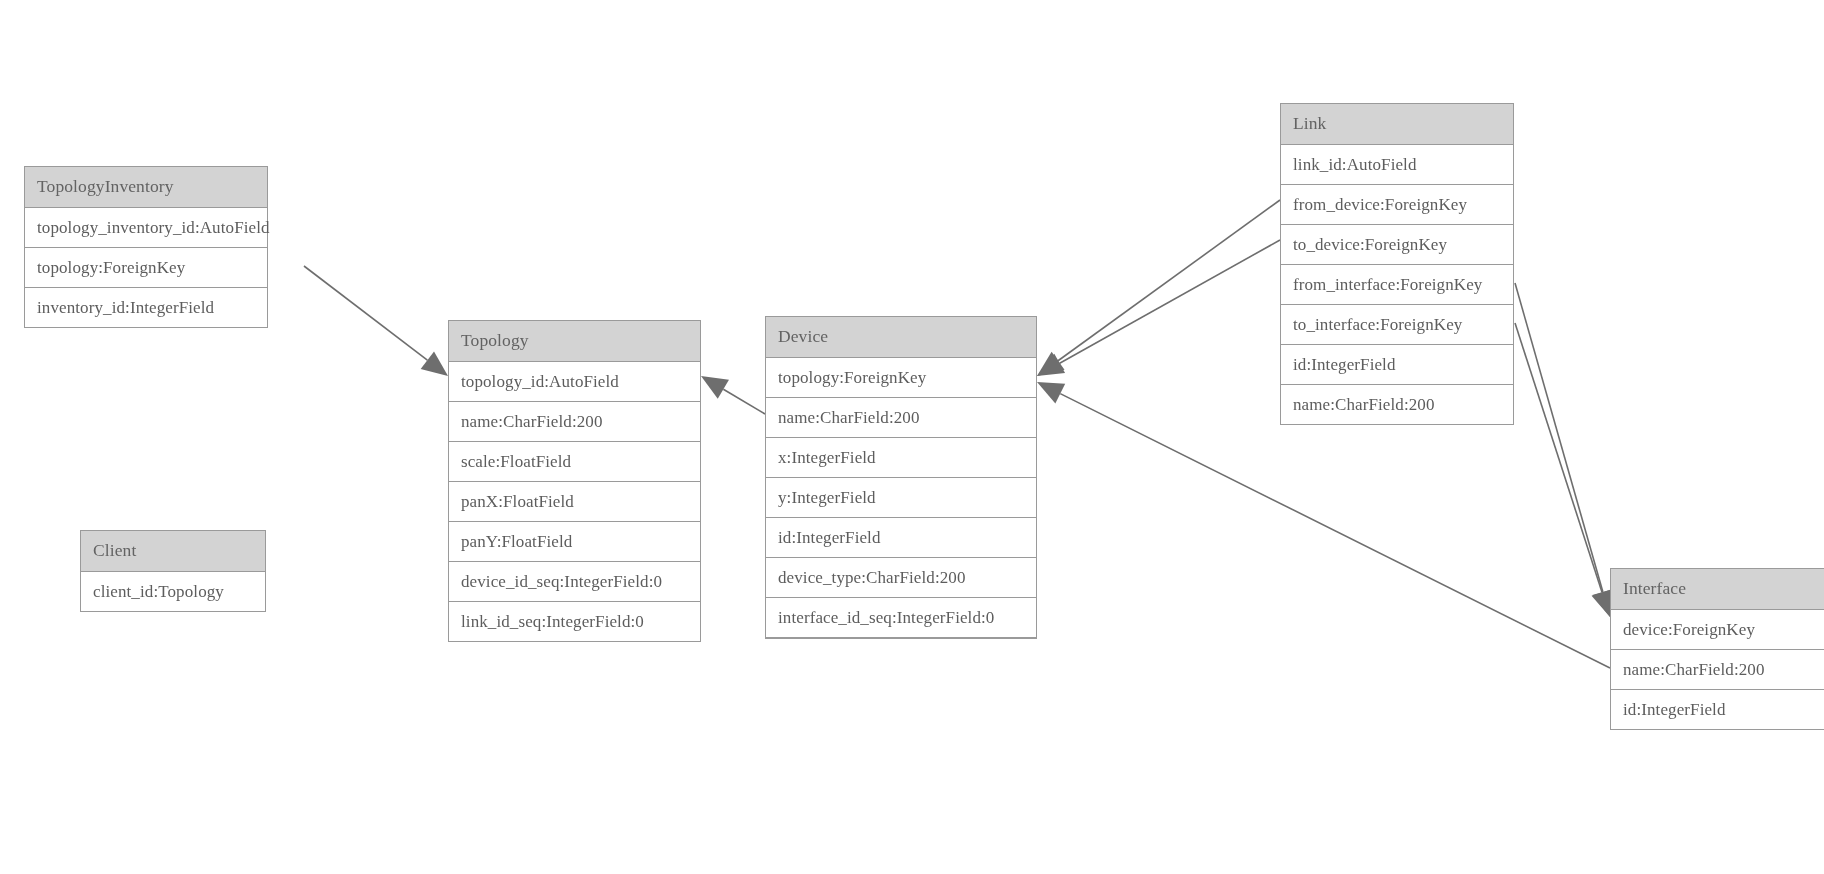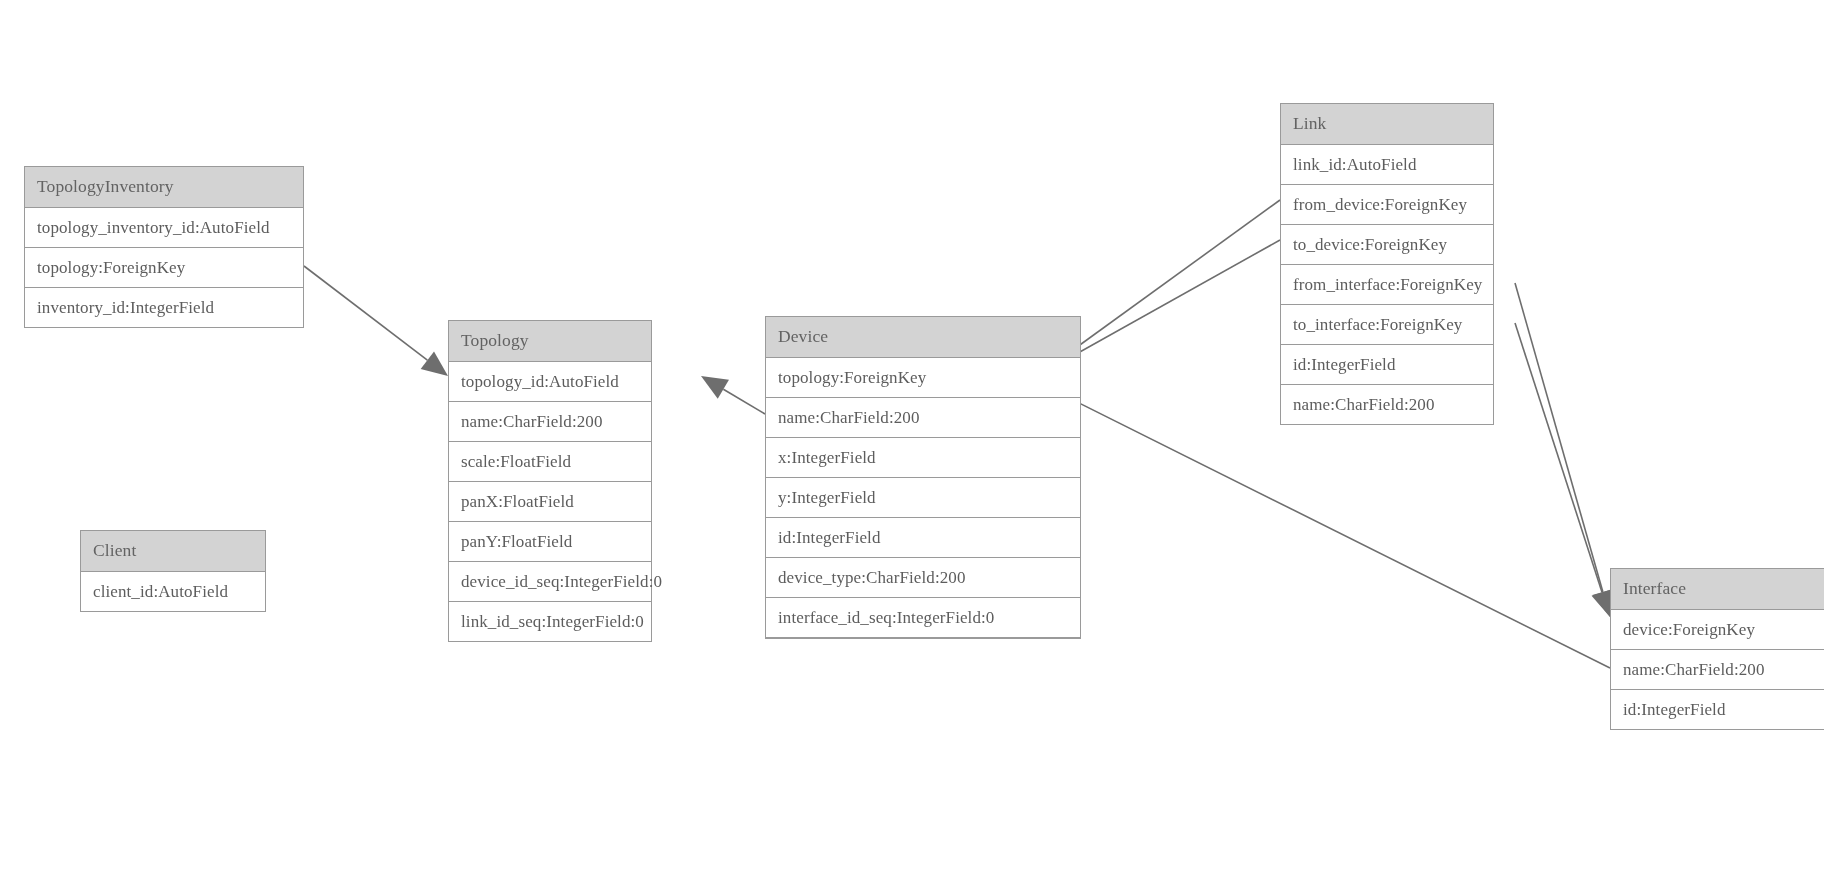--- a/index.html
+++ b/index.html
@@ -86,51 +86,51 @@
       <g>
         <line x1="1515" y1="323" x2="1602.0056351752175" y2="592.2595446475154" stroke="#6e6e6e" stroke-width="1.6"></line>
         <polygon points="1610,617 1591.5385194491664,595.6417759195388 1612.4727509012687,588.8773133754921" fill="#6e6e6e"></polygon>
       </g>
       <g>
         <line x1="1610" y1="668" x2="1060.263221093687" y2="393.61131105199735" stroke="#6e6e6e" stroke-width="1.6"></line>
         <polygon points="1037,382 1065.1756988464551,383.76917905082206 1055.3507433409188,403.45344305317263" fill="#6e6e6e"></polygon>
       </g>
     </svg>
   <div id="entity-layer">
-      <div class="entity" style="left: 24px; top: 166px; width: 280px;">
+      <div class="entity" style="left: 24px; top: 166px; width: 244px;">
         <div class="entity-header">TopologyInventory</div>
         <div class="entity-field">topology_inventory_id:AutoField</div>
         <div class="entity-field">topology:ForeignKey</div>
         <div class="entity-field last">inventory_id:IntegerField</div>
       </div>
       <div class="entity" style="left: 80px; top: 530px; width: 186px;">
         <div class="entity-header">Client</div>
-        <div class="entity-field last">client_id:AutoField</div>
+        <div class="entity-field last">client_id:Topology</div>
       </div>
-      <div class="entity" style="left: 448px; top: 320px; width: 204px;">
+      <div class="entity" style="left: 448px; top: 320px; width: 253px;">
         <div class="entity-header">Topology</div>
         <div class="entity-field">topology_id:AutoField</div>
         <div class="entity-field">name:CharField:200</div>
         <div class="entity-field">scale:FloatField</div>
         <div class="entity-field">panX:FloatField</div>
         <div class="entity-field">panY:FloatField</div>
         <div class="entity-field">device_id_seq:IntegerField:0</div>
         <div class="entity-field last">link_id_seq:IntegerField:0</div>
       </div>
-      <div class="entity" style="left: 765px; top: 316px; width: 316px;">
+      <div class="entity" style="left: 765px; top: 316px; width: 272px;">
         <div class="entity-header">Device</div>
         <div class="entity-field">topology:ForeignKey</div>
         <div class="entity-field">name:CharField:200</div>
         <div class="entity-field">x:IntegerField</div>
         <div class="entity-field">y:IntegerField</div>
         <div class="entity-field">id:IntegerField</div>
         <div class="entity-field">device_type:CharField:200</div>
         <div class="entity-field">interface_id_seq:IntegerField:0</div>
       </div>
-      <div class="entity" style="left: 1280px; top: 103px; width: 214px;">
+      <div class="entity" style="left: 1280px; top: 103px; width: 234px;">
         <div class="entity-header">Link</div>
         <div class="entity-field">link_id:AutoField</div>
         <div class="entity-field">from_device:ForeignKey</div>
         <div class="entity-field">to_device:ForeignKey</div>
         <div class="entity-field">from_interface:ForeignKey</div>
         <div class="entity-field">to_interface:ForeignKey</div>
         <div class="entity-field">id:IntegerField</div>
         <div class="entity-field last">name:CharField:200</div>
       </div>
       <div class="entity" style="left: 1610px; top: 568px; width: 228px;">

